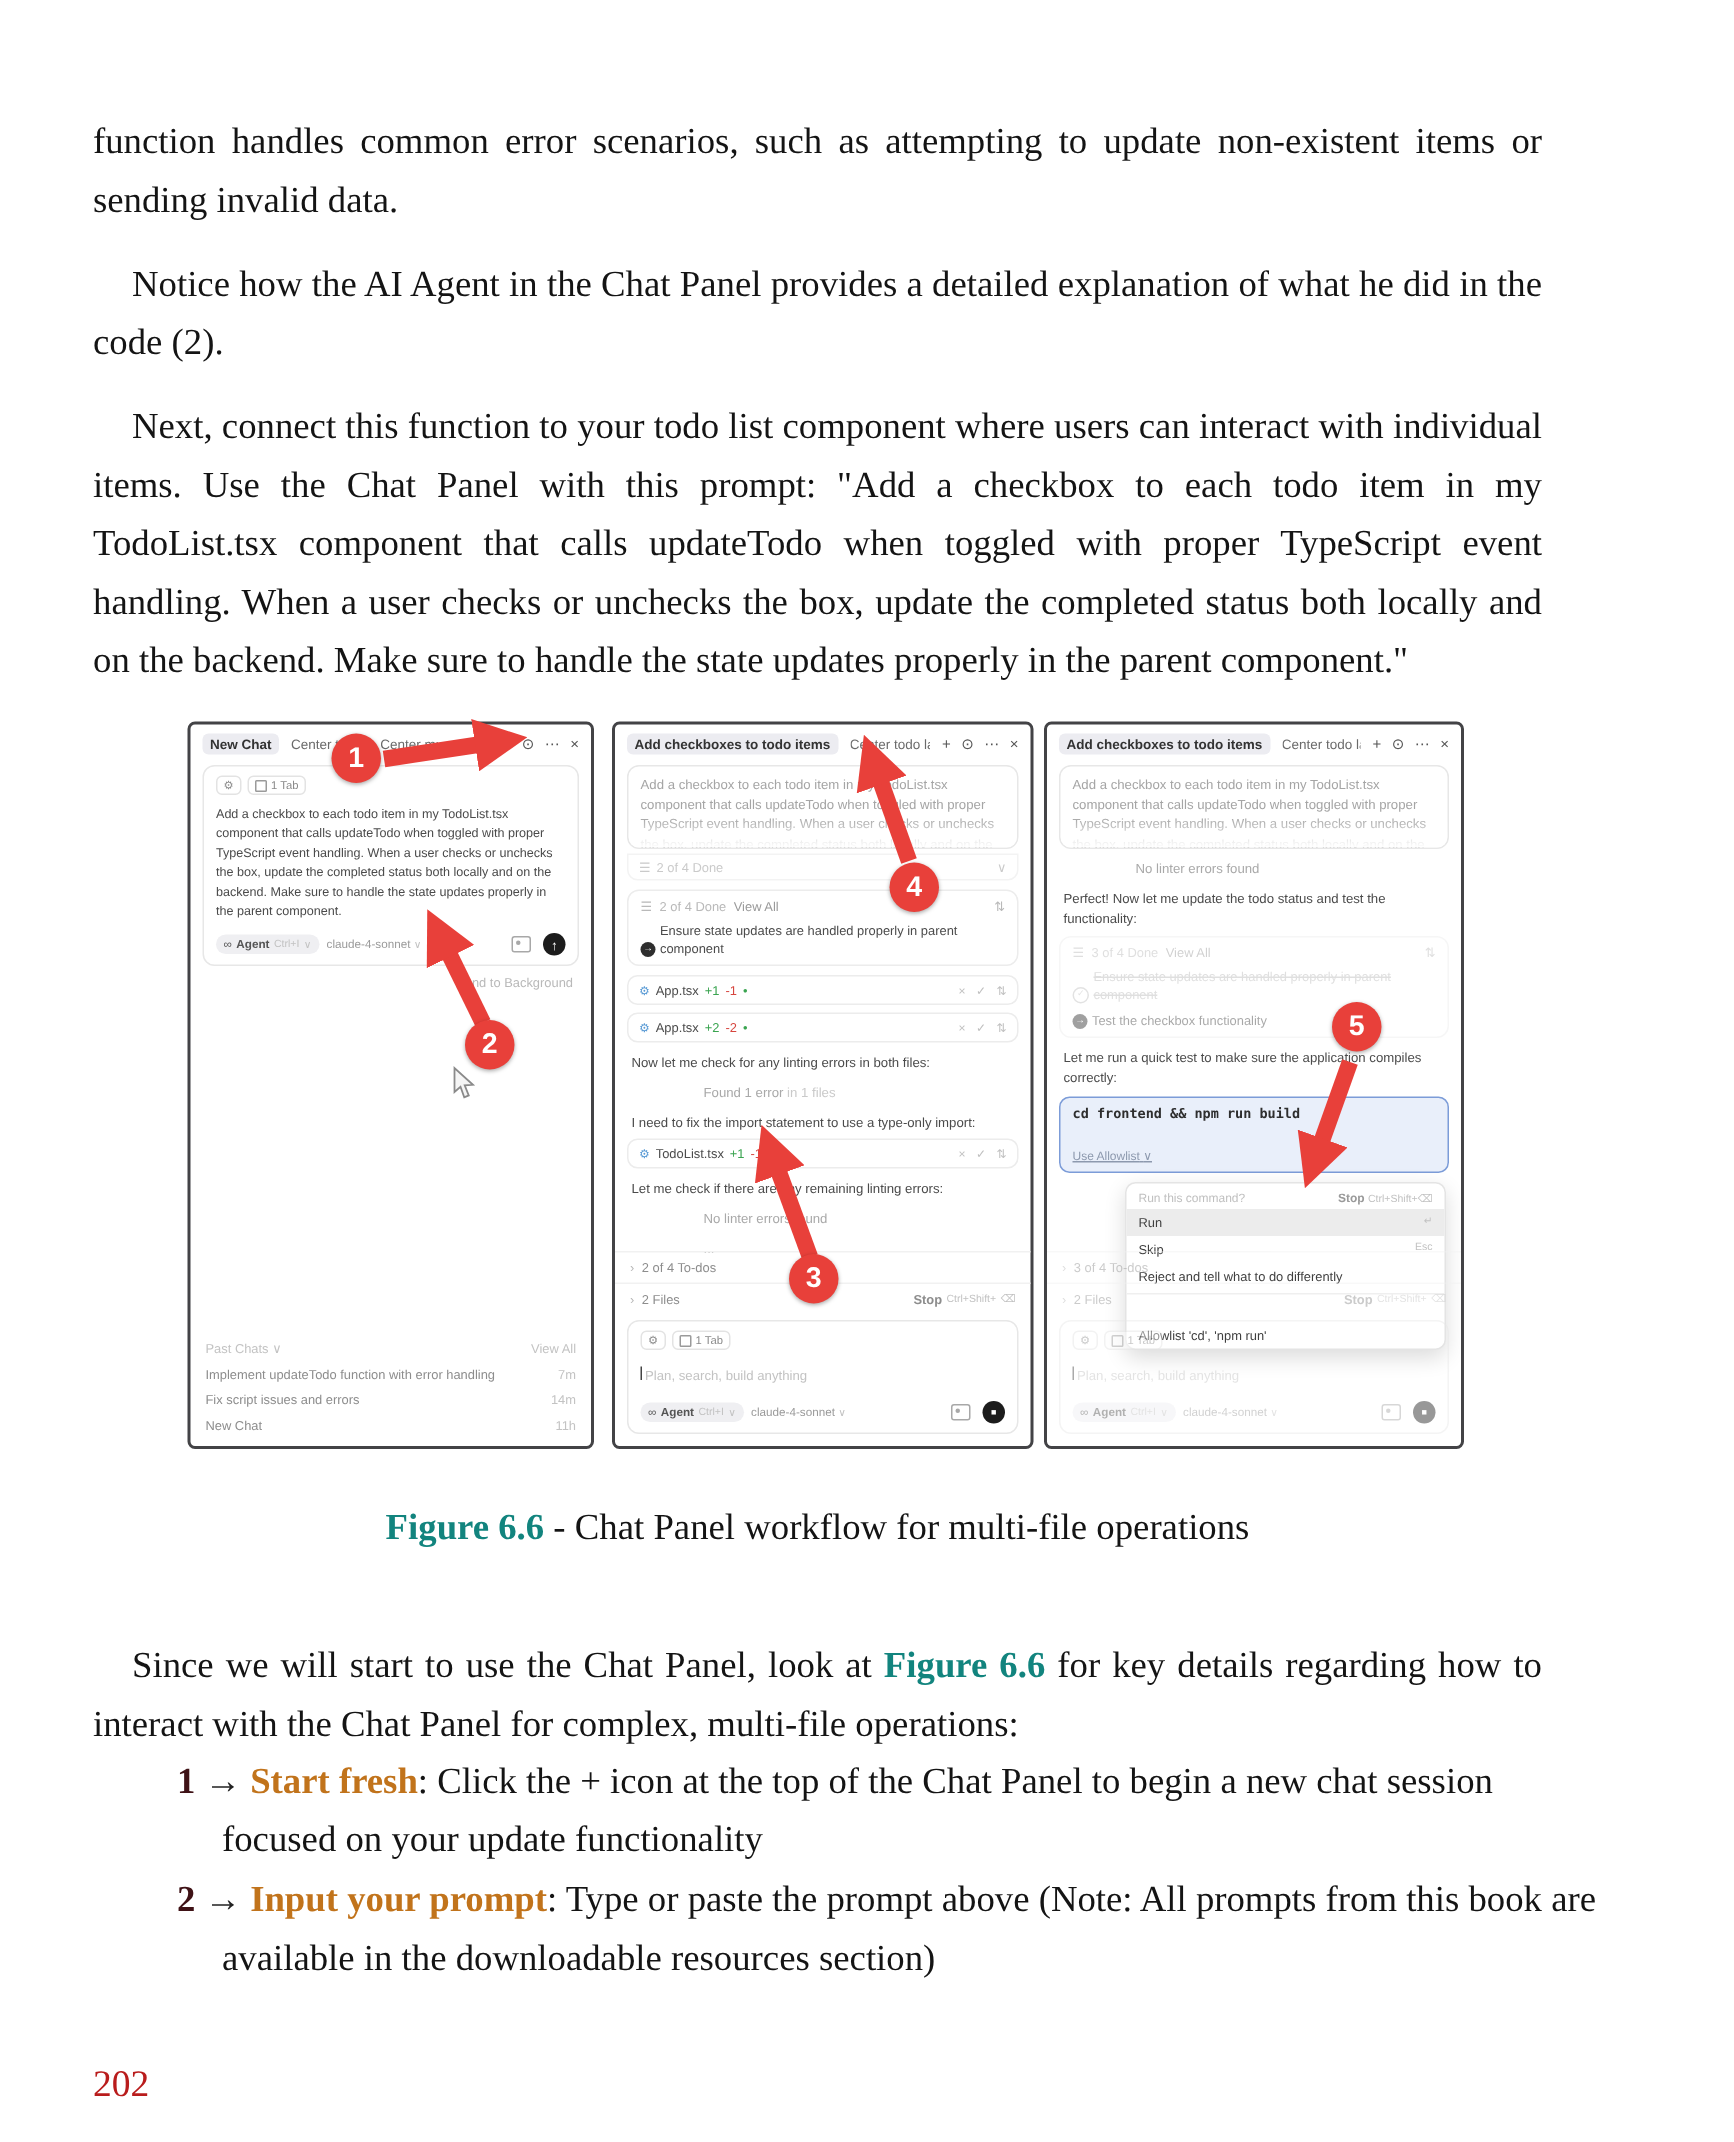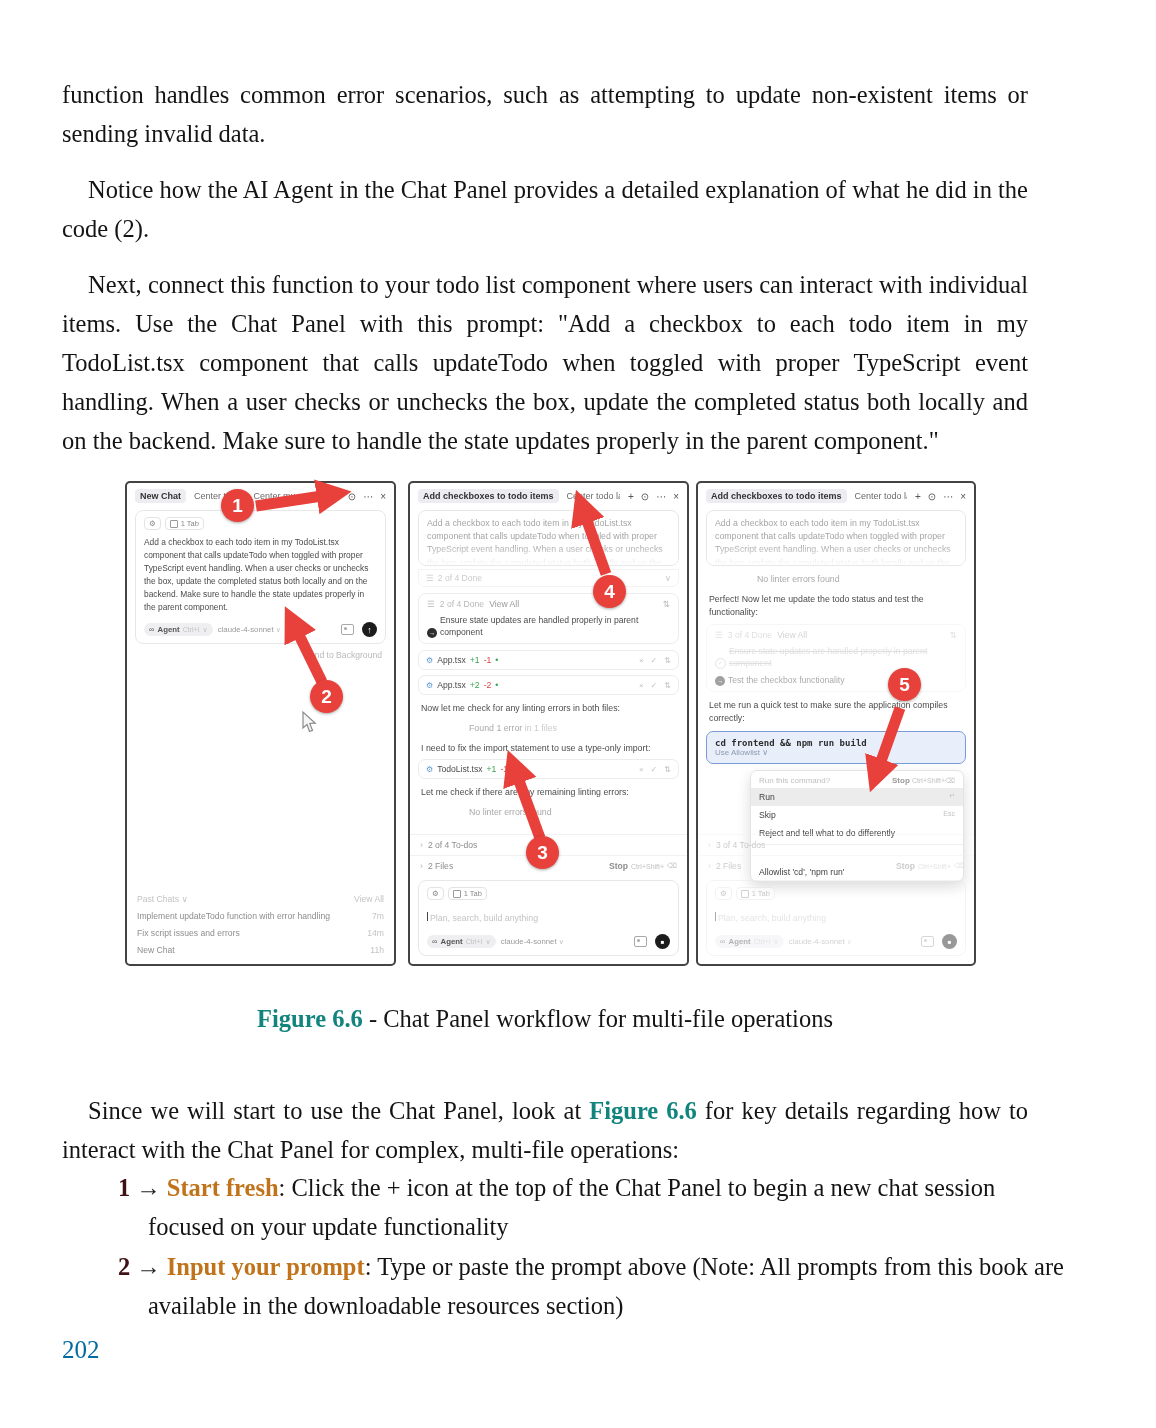--- a/index.html
+++ b/index.html
@@ -6,21 +6,21 @@
   body{width:1156px;height:1428px;position:relative;background:#ffffff;font-family:"Liberation Serif",serif;color:#151515;overflow:hidden;}
   
   .para{position:absolute;left:62px;width:966px;font-size:24.5px;line-height:39px;text-align:justify;color:#141414;}
   .indent{text-indent:26px;font-family:Liberation Serif, serif;}
   .teal{color:#12847E;font-weight:bold;}
   .caption{position:absolute;left:62px;width:966px;top:1005px;text-align:center;font-size:24.5px;color:#141414;}
   .list-item{position:absolute;left:82px;width:920px;font-size:24.5px;line-height:39px;padding-left:30px;text-indent:-30px;text-align:left;color:#141414;margin-left:36px;}
   .li-num{color:#3F1216;font-weight:bold;}
   .li-arrow{color:#222;padding:0 6px;}
   .li-term{color:#C1731B;font-weight:bold;}
-  .page-num{position:absolute;left:62px;top:1336px;font-size:25px;color:#0369a1;}
+  .page-num{position:absolute;left:62px;top:1376px;font-size:25px;color:#b91c1c;}
   
   .panel{position:absolute;top:481px;height:485px;background:#fff;border:2px solid #434346;border-radius:5px;font-family:"Liberation Sans",sans-serif;color:#3c3c3c;box-sizing:border-box;z-index:1;}
   .p1{left:125px;width:271px;}
   .p2{left:408px;width:281px;}
   .p3{left:696px;width:280px;}
   .ptabs{display:flex;align-items:center;gap:8px;padding:6px 8px 4px 8px;font-size:9px;color:#5a5a5a;white-space:nowrap;}
   .ptab{overflow:hidden;text-overflow:clip;}
   .ptab.active{background:#ececf1;border-radius:4px;padding:2px 5px;font-weight:bold;color:#333;flex-shrink:0;}
   .ptab.trunc{max-width:62px;color:#6a6a6a;}
   .tab-icons{margin-left:auto;display:flex;gap:7px;color:#555;font-size:10px;align-items:center;}
@@ -65,21 +65,21 @@
   .crow{display:flex;align-items:center;gap:5px;border-top:1px solid #f1f1f1;padding:5px 10px;font-size:8.6px;color:#8d8d8d;}
   .crow .caret{color:#b5b5b5;}
   .stop-group{margin-left:auto;display:flex;gap:3px;align-items:center;}
   .stop-lbl{color:#8d8d8d;font-weight:bold;}
   .composer{border:1px solid #e7e7e7;border-radius:8px;margin:4px 8px 8px 8px;padding:6px 8px;}
   .caret-bar{display:inline-block;width:1px;height:9px;background:#444;margin-right:2px;vertical-align:middle;}
   .ph{color:#c3c3c3;font-size:8.8px;}
   .inputrow{margin:7px 0 9px 0;}
   .cmd-card{background:#E9EFFA;border:1.6px solid #7C9CD8;border-radius:7px;margin:6px 8px;padding:6px 8px;}
   .cmd{font-family:"DejaVu Sans Mono",monospace;font-size:9px;color:#2e2e2e;font-weight:bold;}
-  .allow{font-size:8px;color:#8d99ae;margin-top:0;}
+  .allow{font-size:8px;color:#8d99ae;margin-top:18px;text-decoration:underline;}
   .dropdown{position:relative;margin:4px 8px 0 52px;width:212px;background:#fff;border:1px solid #e4e4e4;border-radius:7px;box-shadow:0 5px 14px rgba(0,0,0,.14);font-size:8.6px;overflow:hidden;}
   .dd-head{display:flex;justify-content:space-between;color:#c0c0c0;padding:5px 8px 3px 8px;font-size:8px;}
   .dd-item{display:flex;justify-content:space-between;padding:4px 8px;color:#3f3f3f;}
   .dd-item.hl{background:#ececec;}
   .dd-sep{border-top:1px solid #efefef;margin-top:2px;padding-top:22px;}
   .dim{opacity:.45;}
   
   .overlay{position:absolute;left:100px;top:470px;width:900px;height:520px;pointer-events:none;z-index:5;}
   .overlay svg{position:absolute;left:0;top:0;}
   .badge{position:absolute;width:33px;height:33px;border-radius:50%;background:#E8403A;color:#fff;font-family:"Liberation Sans",sans-serif;font-weight:bold;font-size:19px;line-height:33px;text-align:center;box-shadow:0 1px 3px rgba(0,0,0,.35);}

